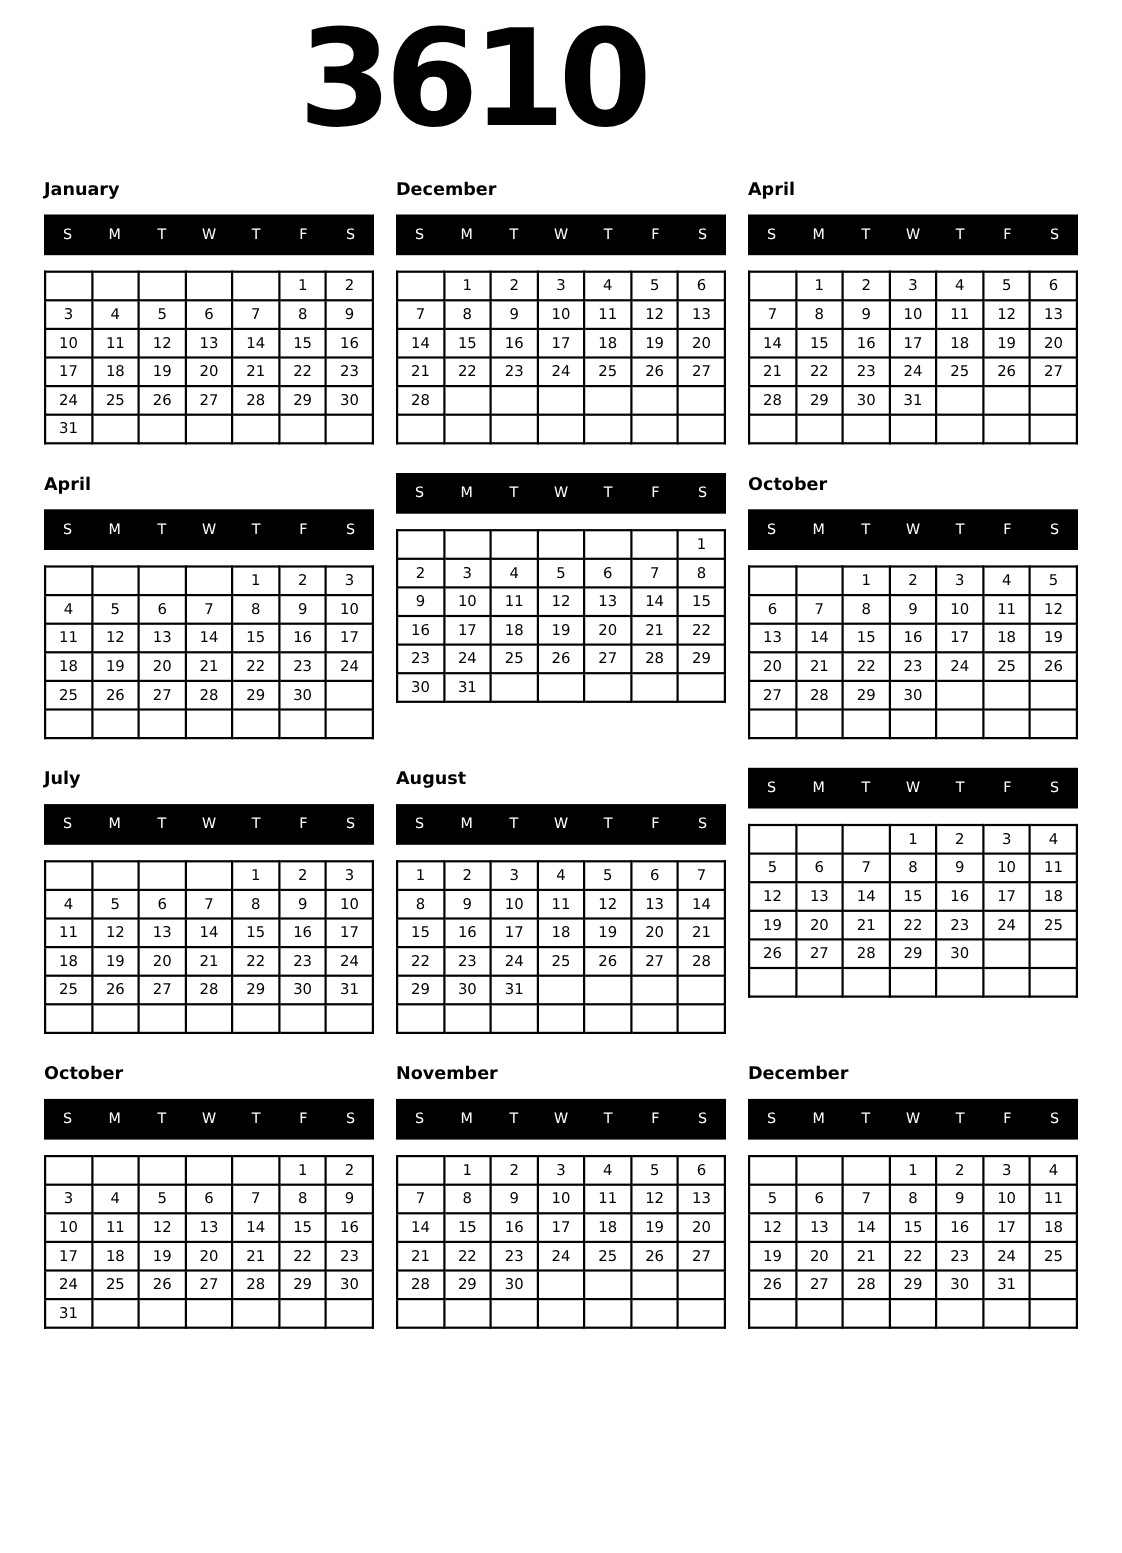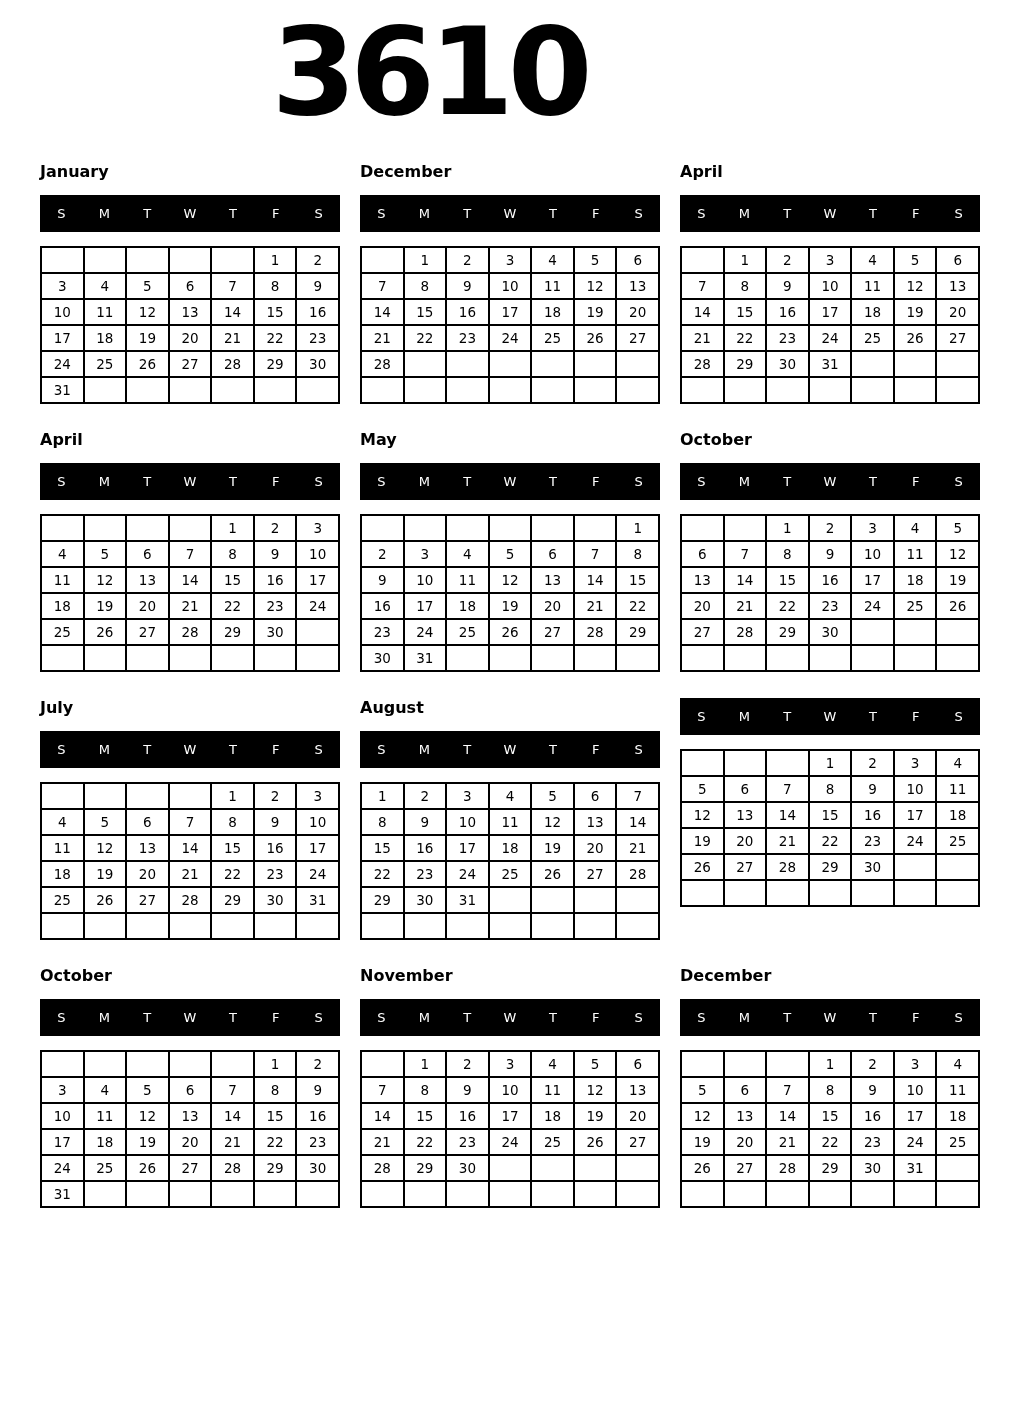--- a/index.html
+++ b/index.html
@@ -349,21 +349,20 @@
               <td></td>
               <td></td>
               <td></td>
               <td></td>
             </tr>
           </tbody>
     </table>
   </div>
 
   <div class="month">
-    <div class="month-name">May</div>
     <div class="weekday-bar">
           <span>S</span>
           <span>M</span>
           <span>T</span>
           <span>W</span>
           <span>T</span>
           <span>F</span>
           <span>S</span>
         </div>
     <table class="month-grid">

